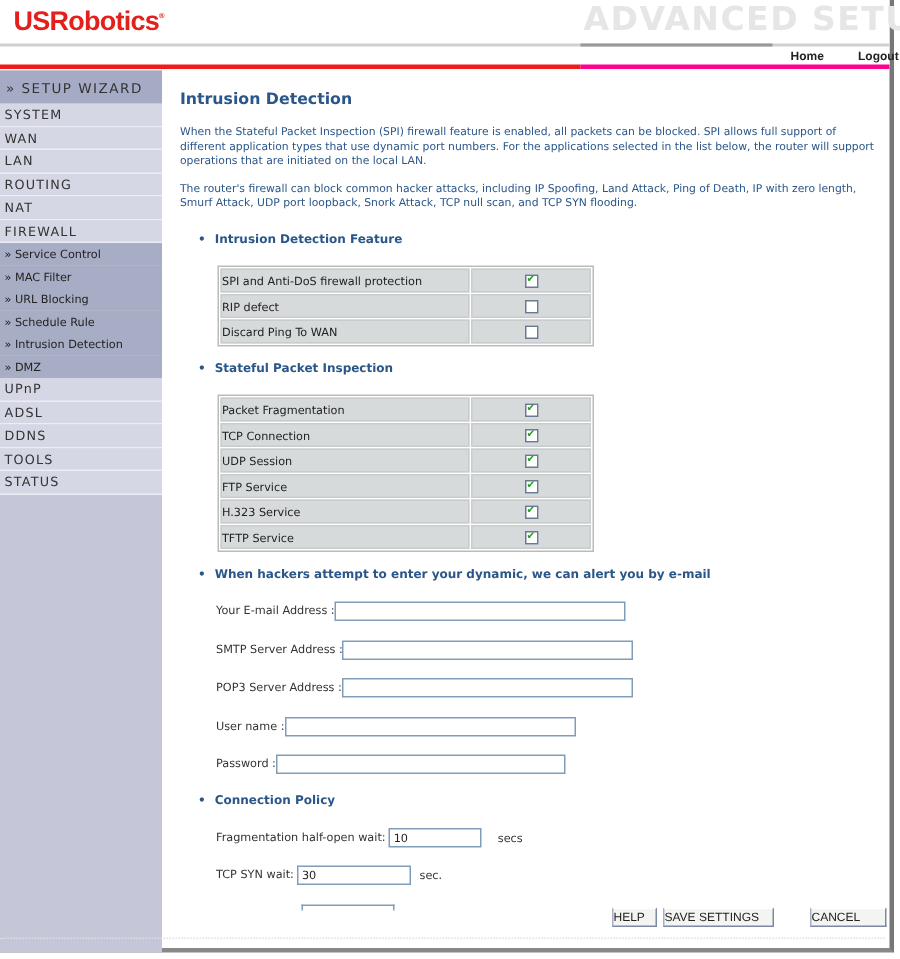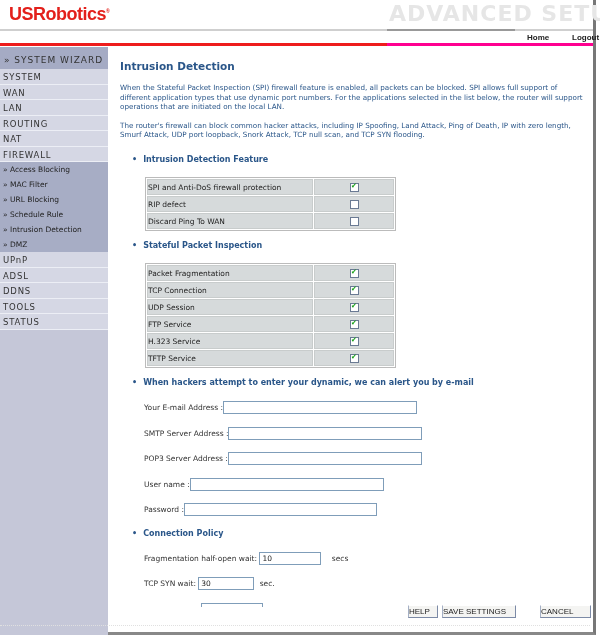--- a/index.html
+++ b/index.html
@@ -58,28 +58,28 @@
     <div class="hr-dark"></div>
     <div class="nav-links">
       <span class="nav-home">Home</span>
       <span class="nav-logout">Logout</span>
     </div>
     <div class="bar-red"></div>
     <div class="bar-pink"></div>
   </div>
 
   <div class="sidebar">
-    <div class="sb-wizard">» SYSTEM WIZARD</div>
+    <div class="sb-wizard">» SETUP WIZARD</div>
     <div class="sb-item">SYSTEM</div>
     <div class="sb-item">WAN</div>
     <div class="sb-item">LAN</div>
     <div class="sb-item">ROUTING</div>
     <div class="sb-item">NAT</div>
     <div class="sb-item">FIREWALL</div>
-    <div class="sb-sub">» Access Blocking</div>
+    <div class="sb-sub">» Service Control</div>
     <div class="sb-sub">» MAC Filter</div>
     <div class="sb-sub">» URL Blocking</div>
     <div class="sb-sub">» Schedule Rule</div>
     <div class="sb-sub">» Intrusion Detection</div>
     <div class="sb-sub">» DMZ</div>
     <div class="sb-item">UPnP</div>
     <div class="sb-item">ADSL</div>
     <div class="sb-item">DDNS</div>
     <div class="sb-item">TOOLS</div>
     <div class="sb-item">STATUS</div>
@@ -159,21 +159,21 @@
 
   <div class="section" style="top:529px">Connection Policy</div>
 
   <div class="frow" style="top:552px">
     <span>Fragmentation half-open wait:</span>
     <span class="inp" style="width:62px">10</span>
     <span class="unit">secs</span>
   </div>
   <div class="frow" style="top:577px">
     <span>TCP SYN wait:</span>
-    <span class="inp" style="width:56px">30</span>
+    <span class="inp" style="width:76px">30</span>
     <span class="unit" style="margin-left:3px">sec.</span>
   </div>
   <div style="position:absolute;left:201px;top:603px;width:62px;height:4px;border:1px solid #7f9db9;border-bottom:none;"></div>
 
   <div class="dotline"></div>
 
   <div class="btn" style="left:408px;width:30px">HELP</div>
   <div class="btn" style="left:442px;width:74px">SAVE SETTINGS</div>
   <div class="btn" style="left:540px;width:51px">CANCEL</div>
 

